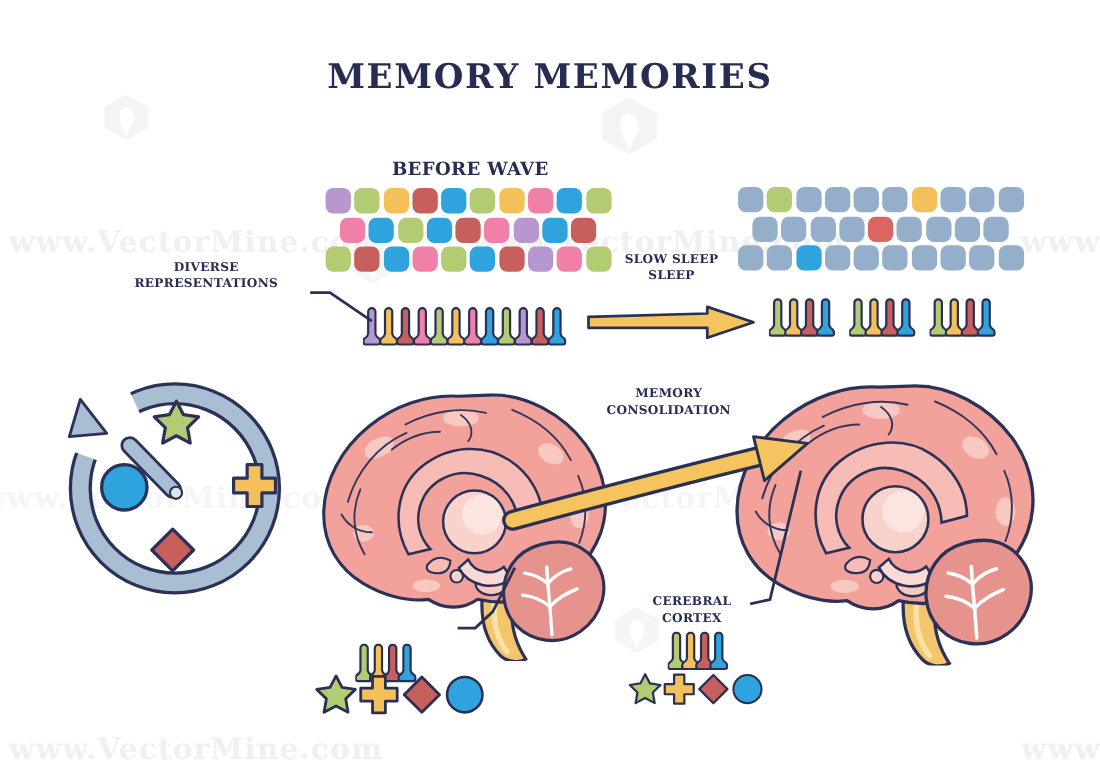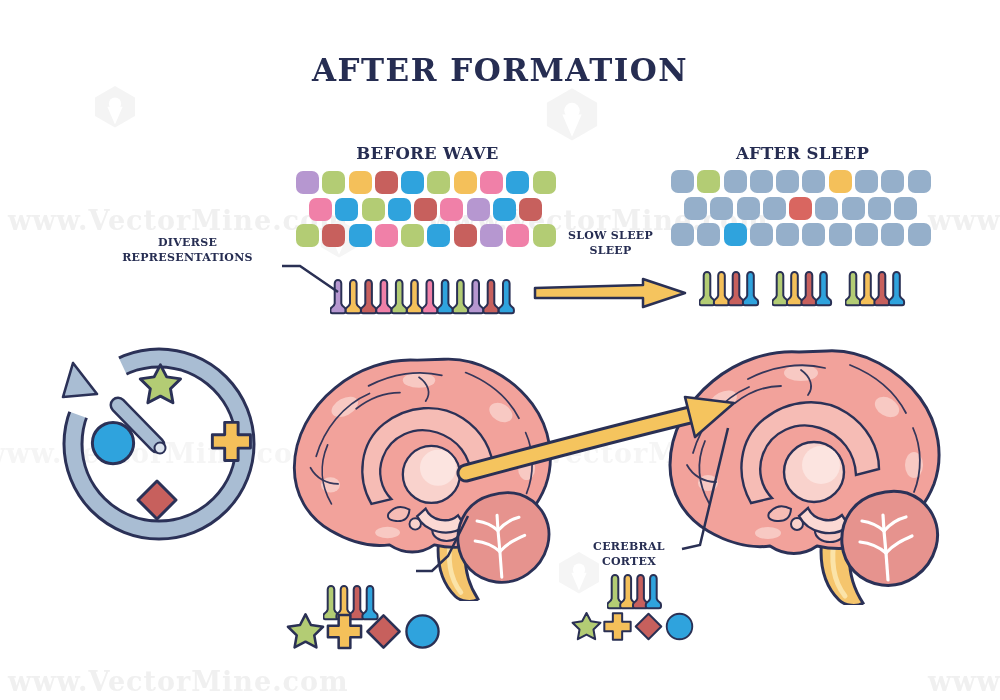--- a/index.html
+++ b/index.html
@@ -44,28 +44,29 @@
       <path d="M30,2 L56,17 L56,41 L30,56 L4,41 L4,17 Z" fill="#f5f5f5"></path>
       <circle cx="30" cy="25" r="8" fill="#fff"></circle>
       <path d="M20,29 L40,29 L30,52 Z" fill="#fff"></path>
     </svg>
   <svg class="abs" style="left:556px;top:550px;" width="46" height="44" viewBox="0 0 60 56">
       <path d="M30,2 L56,17 L56,41 L30,56 L4,41 L4,17 Z" fill="#f5f5f5"></path>
       <circle cx="30" cy="25" r="8" fill="#fff"></circle>
       <path d="M20,29 L40,29 L30,52 Z" fill="#fff"></path>
     </svg>
 
-  <div class="abs title" style="top:52px;left:0;">AFTER FORMATION</div>
+  <div class="abs title" style="top:52px;left:0;">MEMORY MEMORIES</div>
 
   <div class="abs lbl" style="left:296px;top:143px;width:263px;font-size:16.5px;">BEFORE WAVE</div>
-  <div class="abs lbl" style="left:671px;top:143px;width:263px;font-size:16.5px;">AFTER SLEEP</div>
   <div class="abs lbl" style="left:95px;top:236px;width:185px;">DIVERSE
 REPRESENTATIONS</div>
   <div class="abs lbl" style="left:533px;top:229px;width:155px;">SLOW SLEEP
 SLEEP</div>
+  <div class="abs lbl" style="left:508px;top:351px;width:200px;">MEMORY
+CONSOLIDATION</div>
   <div class="abs lbl" style="left:573px;top:540px;width:112px;">CEREBRAL
 CORTEX</div>
 
   <div class="abs" style="left:296px;top:171px;">
       <div class="grid-row">
         <div class="sq" style="background: rgb(182, 151, 208);"></div>
         <div class="sq" style="background: rgb(179, 204, 116);"></div>
         <div class="sq" style="background: rgb(244, 192, 90);"></div>
         <div class="sq" style="background: rgb(199, 96, 93);"></div>
         <div class="sq" style="background: rgb(47, 163, 221);"></div>

